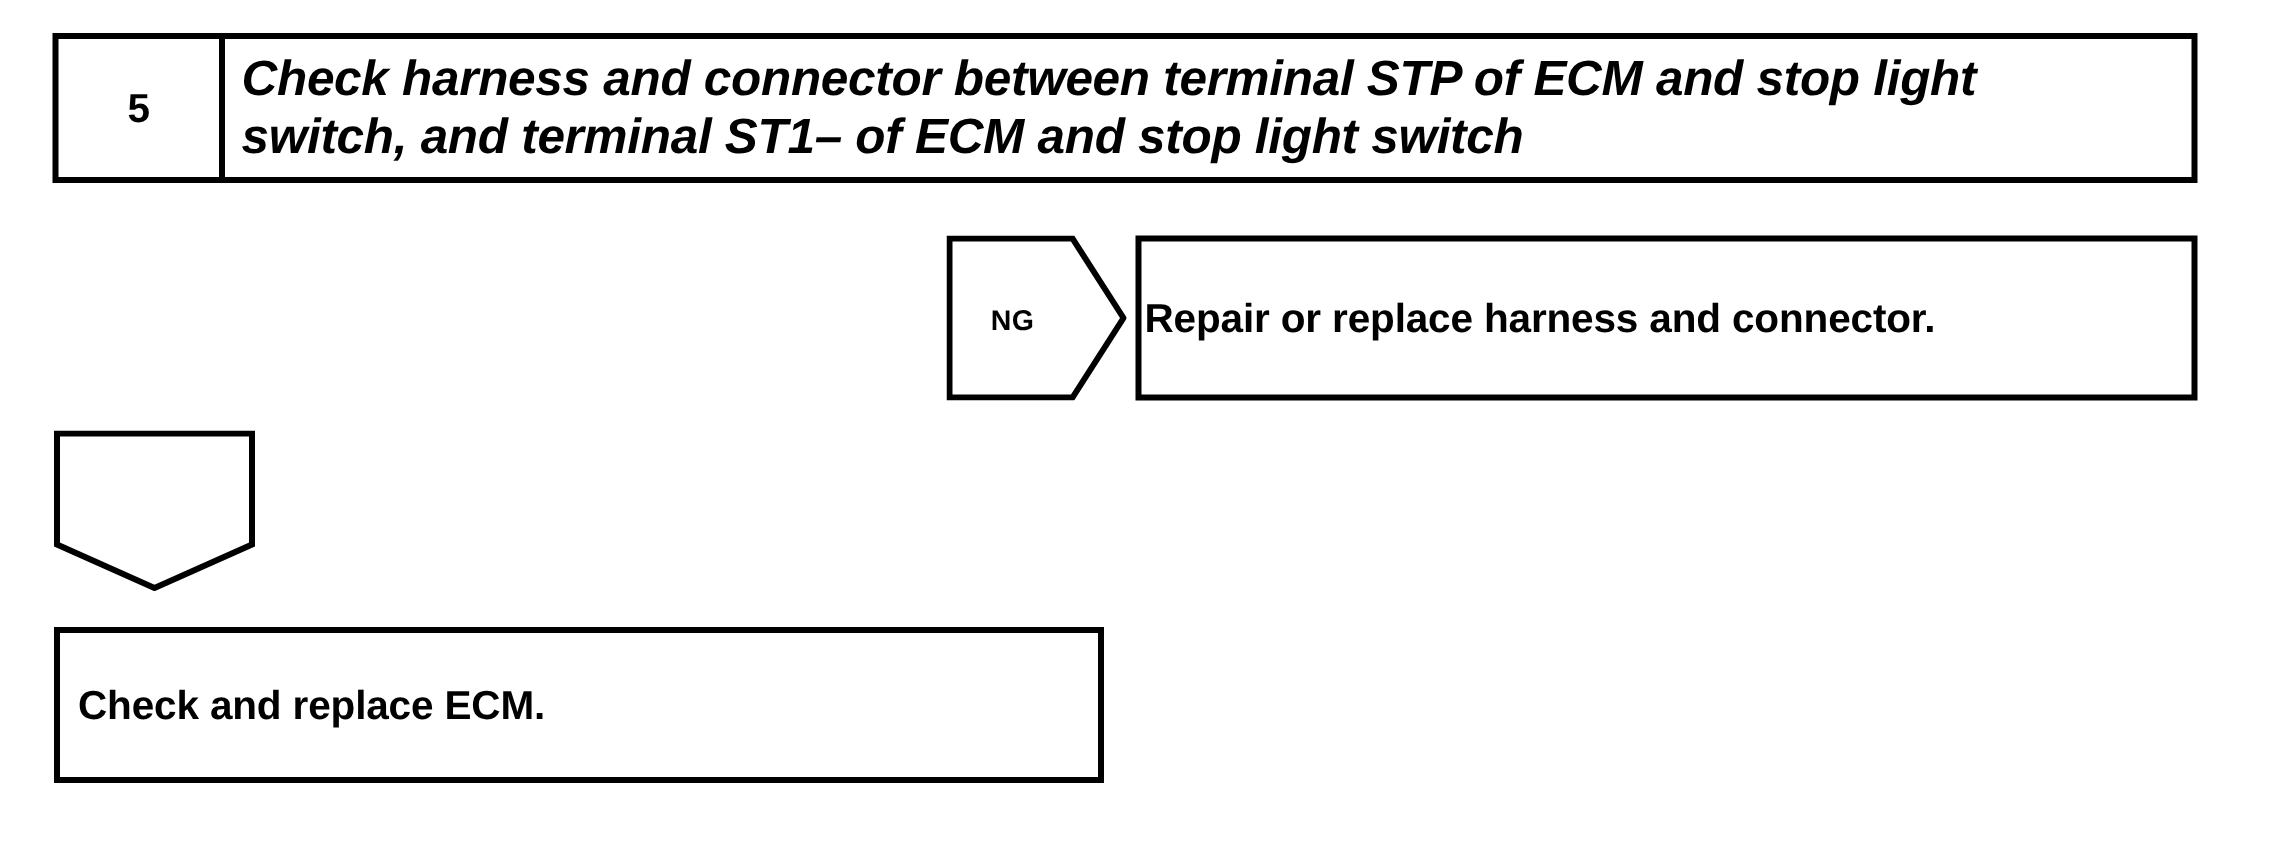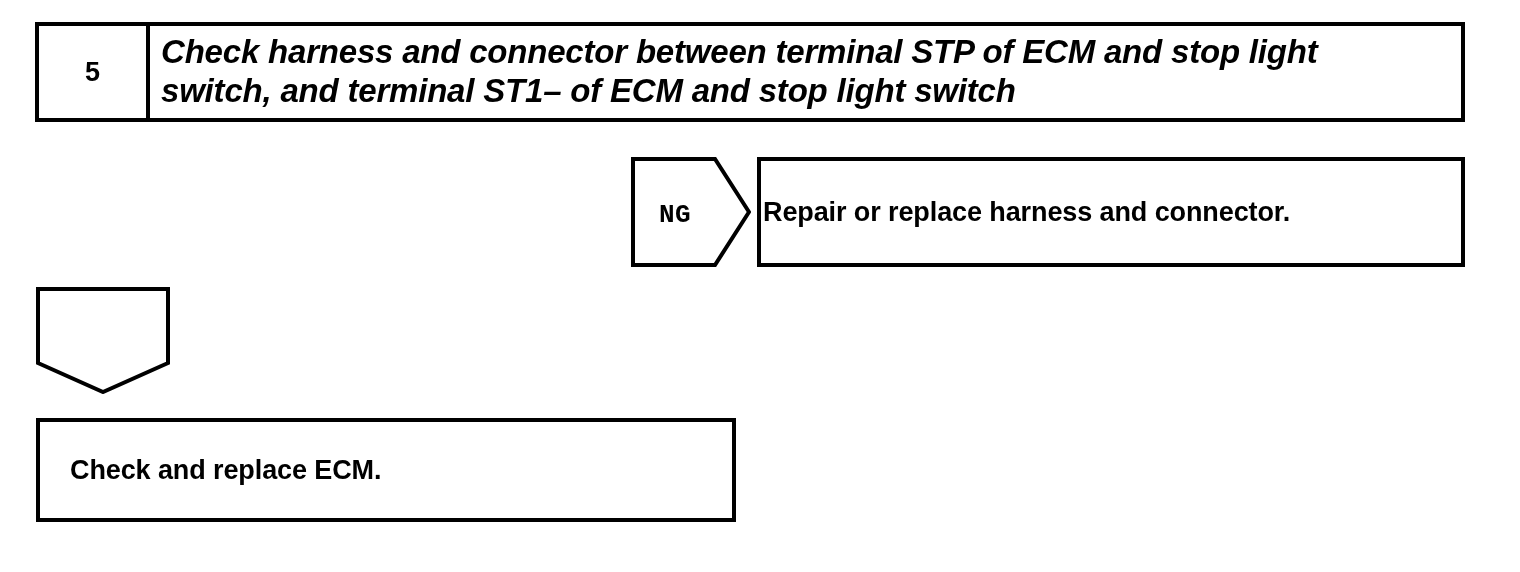--- a/index.html
+++ b/index.html
@@ -74,24 +74,23 @@
   }
   .ng-label {
     position: absolute;
     left: 0;
     top: 0;
     width: 88px;
     height: 116px;
     display: flex;
     align-items: center;
     justify-content: center;
-    font-size: 26px;
+    font-size: 19px;
     font-weight: bold;
     letter-spacing: 0.3px;
-    font-family: Liberation Mono, monospace;
   }
 
   
   .ng-result-box {
     position: absolute;
     left: 757px;
     top: 157px;
     width: 708px;   
     height: 110px;  
     box-sizing: border-box;
@@ -141,21 +140,21 @@
     position: absolute;
     left: 36px;
     top: 418px;
     width: 700px;   
     height: 104px;  
     box-sizing: border-box;
     border: 4px solid #000;
     background: #fff;
     display: flex;
     align-items: center;
-    padding-left: 30px;
+    padding-left: 12px;
     padding-right: 10px;
   }
   .ok-result-text {
     font-size: 27px;
     font-weight: bold;
     letter-spacing: -0.1px;
     line-height: 1.2;
   }
 </style>
 </head>

